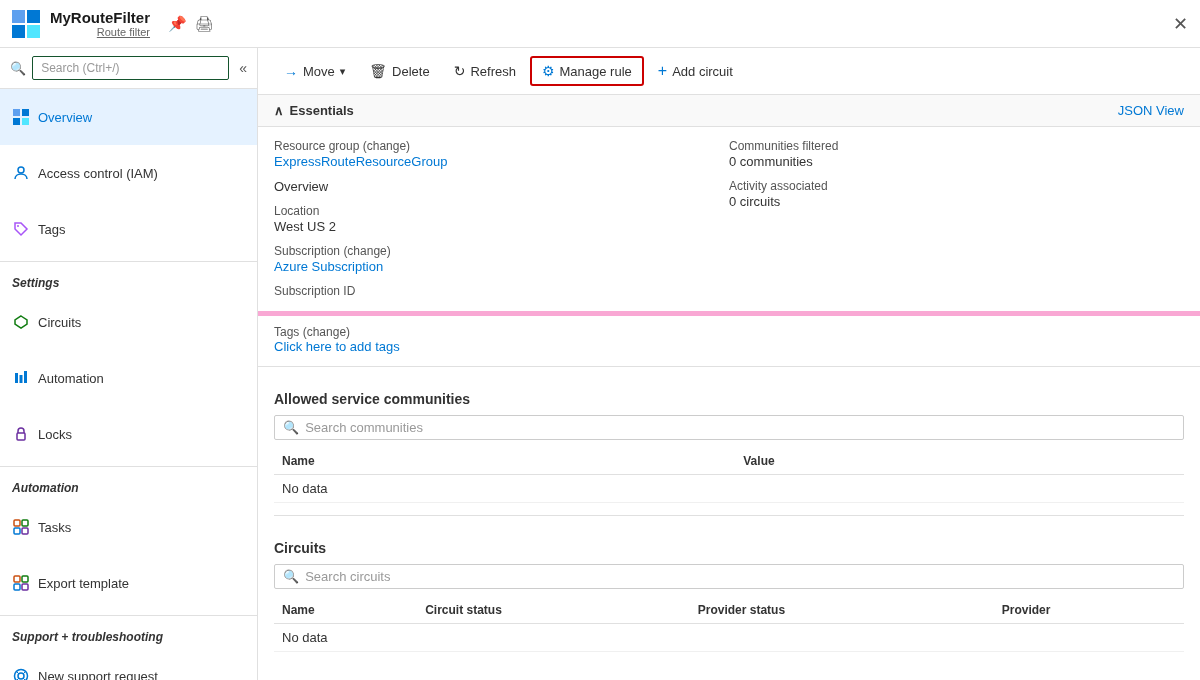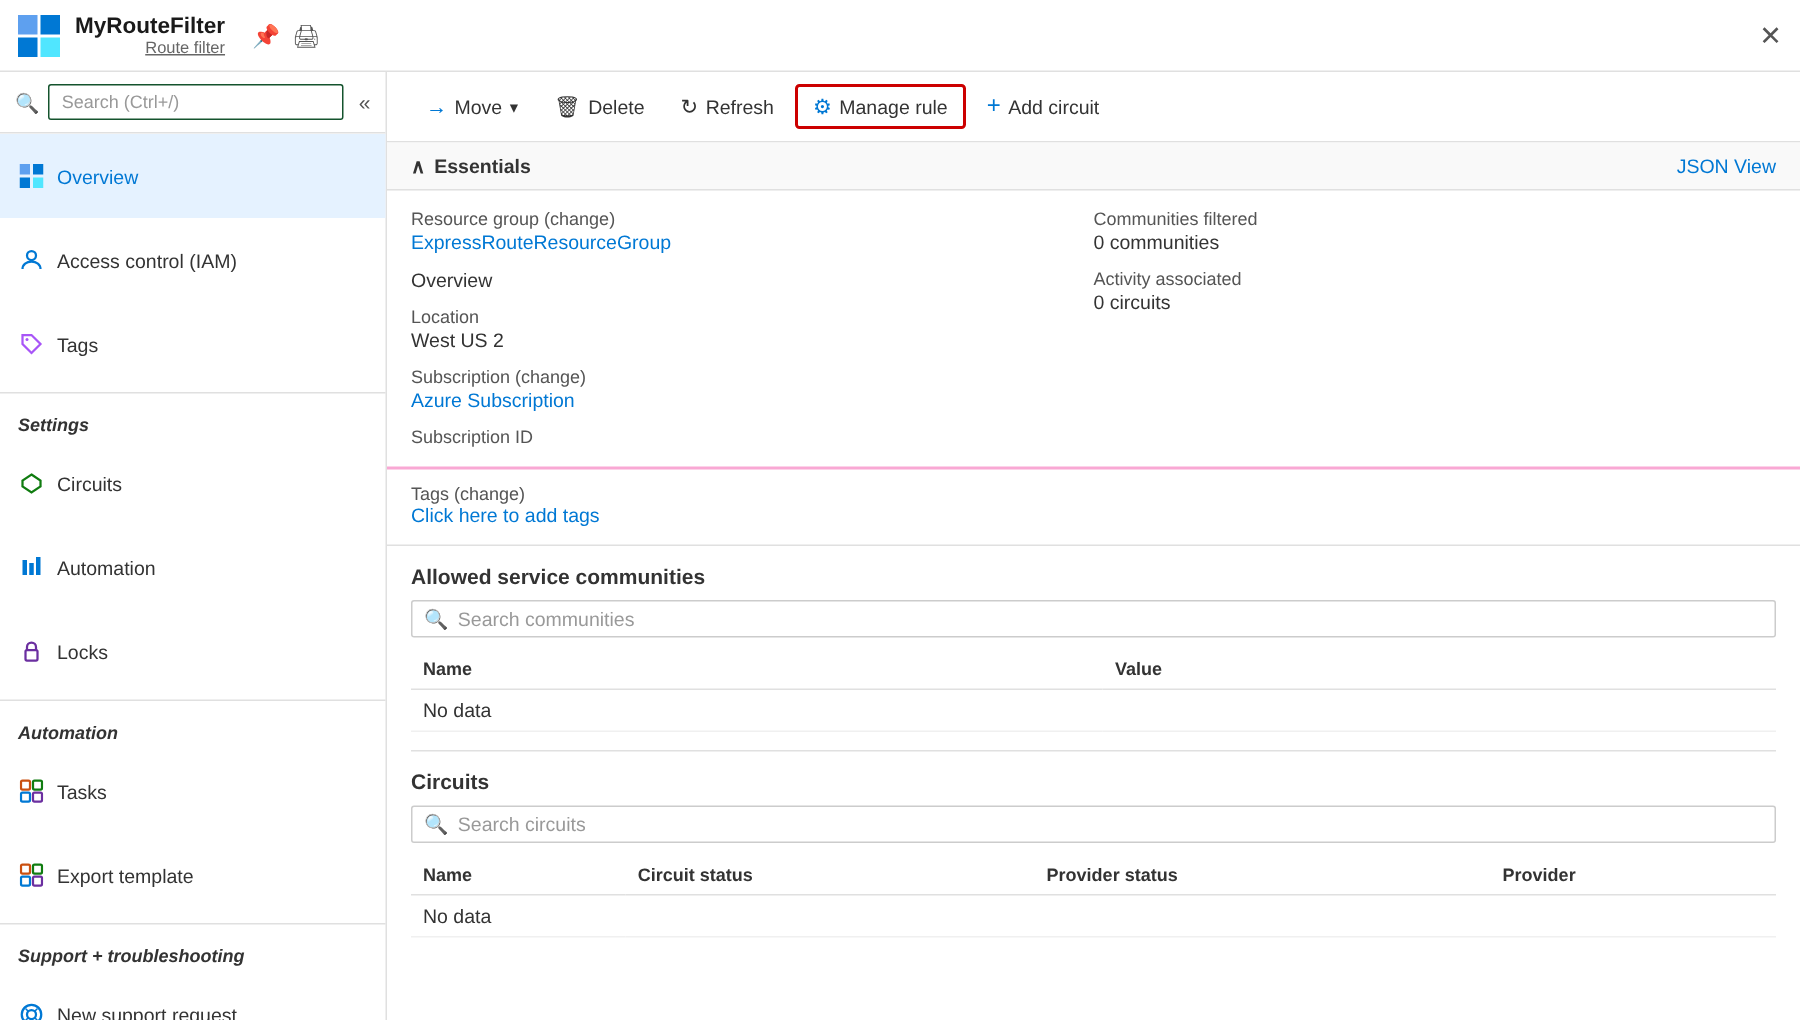--- a/index.html
+++ b/index.html
@@ -43,30 +43,30 @@
     
     .toolbar { display: flex; align-items: center; gap: 4px; padding: 8px 16px; border-bottom: 1px solid #e0e0e0; background: #fff; min-height: 46px; }
     .toolbar-btn { display: flex; align-items: center; gap: 5px; padding: 5px 10px; border: none; background: transparent; cursor: pointer; font-size: 13px; color: #333; border-radius: 2px; }
     .toolbar-btn.highlighted { border: 2px solid #c00; border-radius: 3px; }
 
     
     .essentials-header { display: flex; align-items: center; justify-content: space-between; padding: 8px 16px; background: #f9f9f9; border-bottom: 1px solid #e0e0e0; }
     .essentials-title { font-size: 13px; font-weight: 600; display: flex; align-items: center; gap: 6px; }
     .json-view-link { color: #0078d4; font-size: 13px; cursor: pointer; text-decoration: none; }
 
-    .essentials-grid { display: grid; grid-template-columns: 1fr 1fr; padding: 12px 16px; gap: 0; border-bottom: 2px solid #f9a8d4; }
+    .essentials-grid { display: grid; grid-template-columns: 1fr 1fr; padding: 12px 16px; gap: 0; border-bottom: 5px solid #f9a8d4; }
     .essentials-col { display: flex; flex-direction: column; gap: 10px; }
     .essentials-field { display: flex; flex-direction: column; gap: 1px; }
     .essentials-field-label { font-size: 12px; color: #555; }
     .essentials-field-value { font-size: 13px; color: #333; }
     .essentials-field-value a { color: #0078d4; text-decoration: none; cursor: pointer; }
 
     
     .section { padding: 12px 16px; }
-    .section-title { font-size: 14px; font-weight: 600; margin-bottom: 8px; }
+    .section-title { font-size: 14px; font-weight: 600; margin-bottom: 8px; margin-top: 12px; }
     .search-bar { display: flex; align-items: center; border: 1px solid #ccc; border-radius: 2px; padding: 4px 8px; margin-bottom: 8px; gap: 6px; }
     .search-bar input { border: none; outline: none; font-size: 13px; flex: 1; color: #333; }
     .search-bar input::placeholder { color: #999; }
     .search-icon-char { color: #777; font-size: 13px; }
 
     .table { width: 100%; border-collapse: collapse; }
     .table th { text-align: left; font-size: 12px; font-weight: 600; color: #333; padding: 6px 8px; border-bottom: 1px solid #e0e0e0; margin-left: 44px; }
     .table td { padding: 6px 8px; font-size: 13px; color: #333; border-bottom: 1px solid #f0f0f0; }
     .no-data { color: #666; font-size: 13px; padding: 6px 8px; }
 

